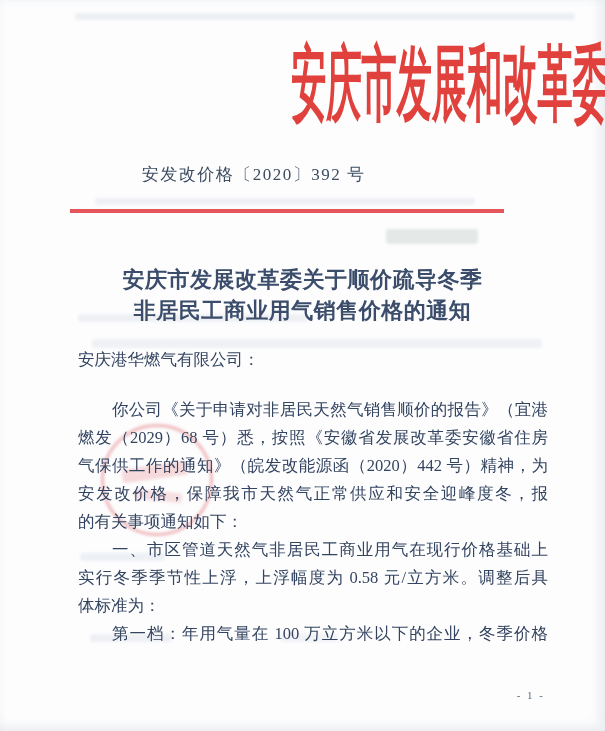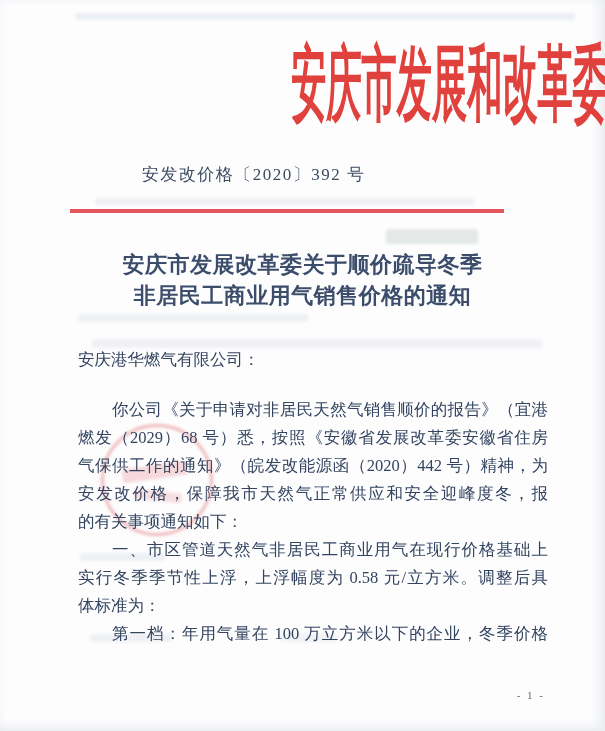--- a/index.html
+++ b/index.html
@@ -39,21 +39,21 @@
     font-size:17px;letter-spacing:1.5px;
     color:#3c4c61;
   }
   
   .red-divider{
     position:absolute;top:209px;left:70px;width:434px;height:4px;
     background:var(--divider-red);
   }
   
   .doc-title{
-    position:absolute;top:249px;left:0;width:605px;
+    position:absolute;top:264px;left:0;width:605px;
     text-align:center;color:var(--title-text);
     font-size:22px;font-weight:bold;line-height:31px;
     letter-spacing:0.5px;
   }
   
   .body-block{
     position:absolute;top:346px;left:78px;width:470px;
     color:var(--body-text);
     font-size:16.5px;line-height:28px;
   }

